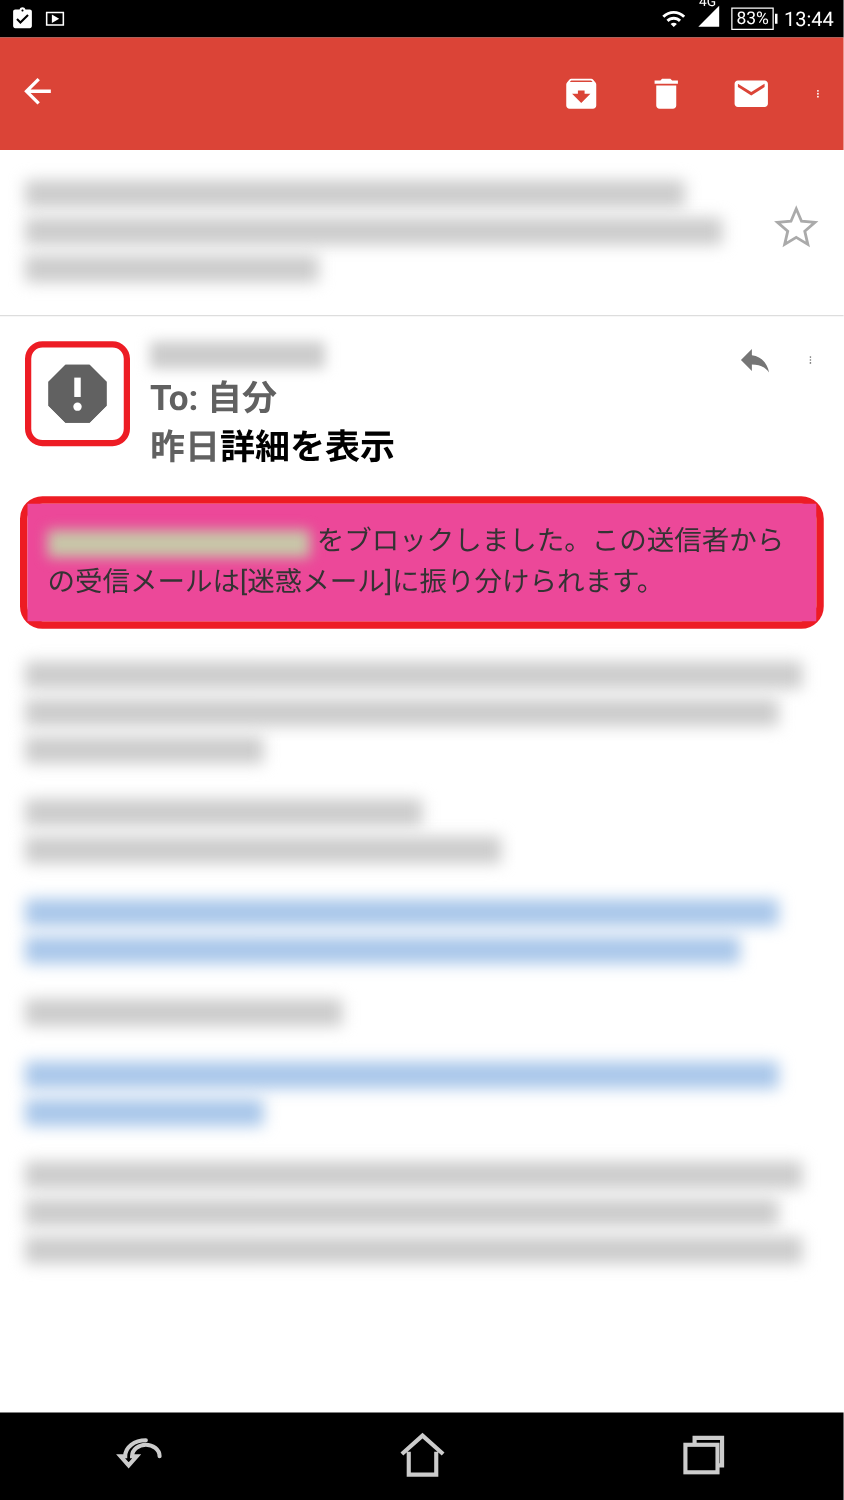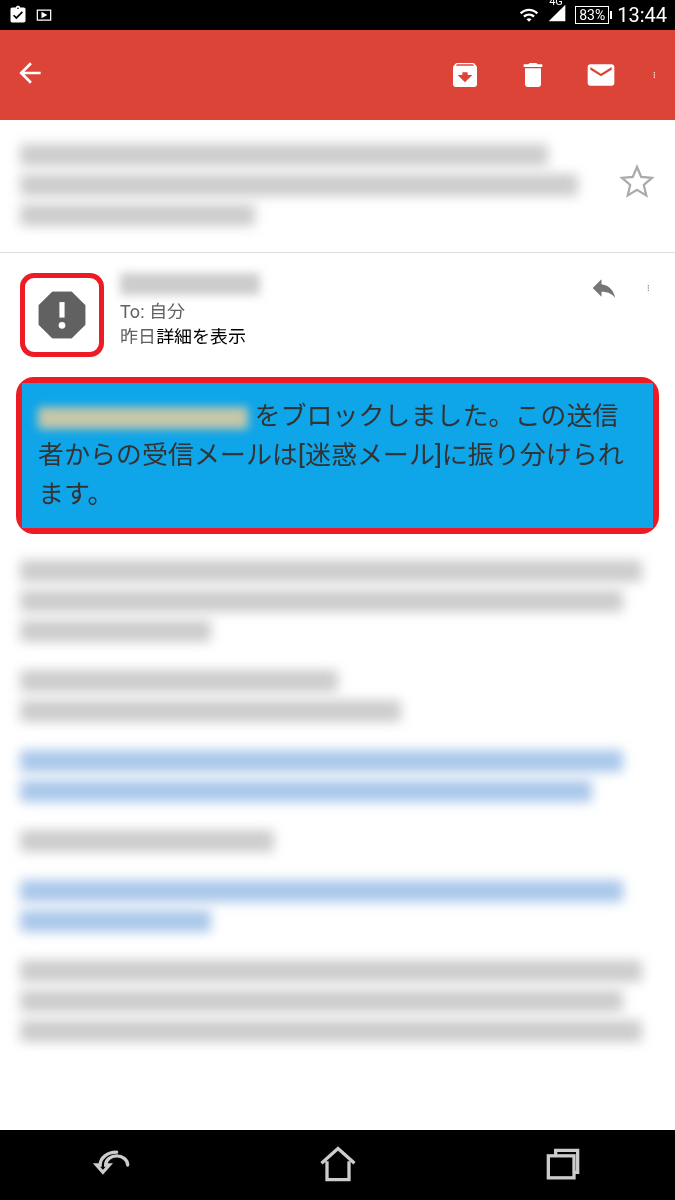--- a/index.html
+++ b/index.html
@@ -24,31 +24,31 @@
     .subject-text { flex: 1; }
     .blur-line { background: #ccc; height: 22px; margin-bottom: 8px; filter: blur(6px); border-radius: 2px; }
     .star-icon { width: 36px; height: 36px; color: #aaa; flex-shrink: 0; margin-top: 20px; }
 
     .divider { height: 1px; background: #ddd; margin: 0; }
 
     
     .sender-block { padding: 20px 20px 10px 20px; display: flex; gap: 16px; align-items: flex-start; }
     .avatar-wrap { border: 5px solid #ed1c24; border-radius: 14px; padding: 4px; }
     .avatar { width: 66px; height: 66px; display: flex; align-items: center; justify-content: center; }
-    .sender-meta { flex: 1; font-size: 18px; line-height: 1.4; }
+    .sender-meta { flex: 1; font-size: 28px; line-height: 1.4; font-weight: bold; }
     .sender-name { height: 22px; width: 140px; background: #ccc; filter: blur(5px); margin-bottom: 4px; }
     .to-line { color: #616161; }
     .date-line { color: #616161; }
     .details-link { color: #000000; }
     .sender-actions { display: flex; gap: 28px; align-items: center; color: #757575; }
     .reply-icon, .more-icon { width: 30px; height: 30px; cursor: pointer; }
 
     
     .banner-wrap { margin: 10px 16px; border: 6px solid #ed1c24; border-radius: 18px; }
-    .banner { background: #0ea5e9; padding: 14px 16px; font-size: 26px; line-height: 1.5; color: #333; }
+    .banner { background: #ec4899; padding: 14px 16px; font-size: 22px; line-height: 1.5; color: #333; }
     .banner-blur { display: inline-block; width: 210px; height: 22px; background: #c7c7a8; filter: blur(5px); vertical-align: middle; }
 
     
     .body-area { padding: 16px 20px; }
     .body-para { margin-bottom: 28px; }
     .body-para .blur-line { height: 22px; margin-bottom: 8px; }
     .blue-blur .blur-line { background: #a9c7ea; }
 
     
     .navbar { position: absolute; bottom: 0; left: 0; right: 0; height: 70px; background: #000; display: flex; justify-content: space-around; align-items: center; }
@@ -73,21 +73,21 @@
       </svg>
     <span style="position:relative;text-decoration:underline;">
       <span style="font-size:11px;position:absolute;top:-8px;left:2px;">4G</span>
       <svg class="status-icon" viewBox="0 0 24 24" fill="#fff">
           <path d="M2 22h20V2z"></path>
         </svg>
     </span>
     <span class="battery-box">
         <span>83%</span>
       </span>
-    <span style="font-size:20px;">13:44</span>
+    <span style="font-size:16px;">13:44</span>
   </div>
 </div>
 
 <div class="toolbar">
   <div class="toolbar-left">
     <svg class="tb-icon" viewBox="0 0 24 24" fill="#fff">
         <path d="M20 11H7.83l5.59-5.59L12 4l-8 8 8 8 1.41-1.41L7.83 13H20z"></path>
       </svg>
   </div>
   <div class="toolbar-right">

